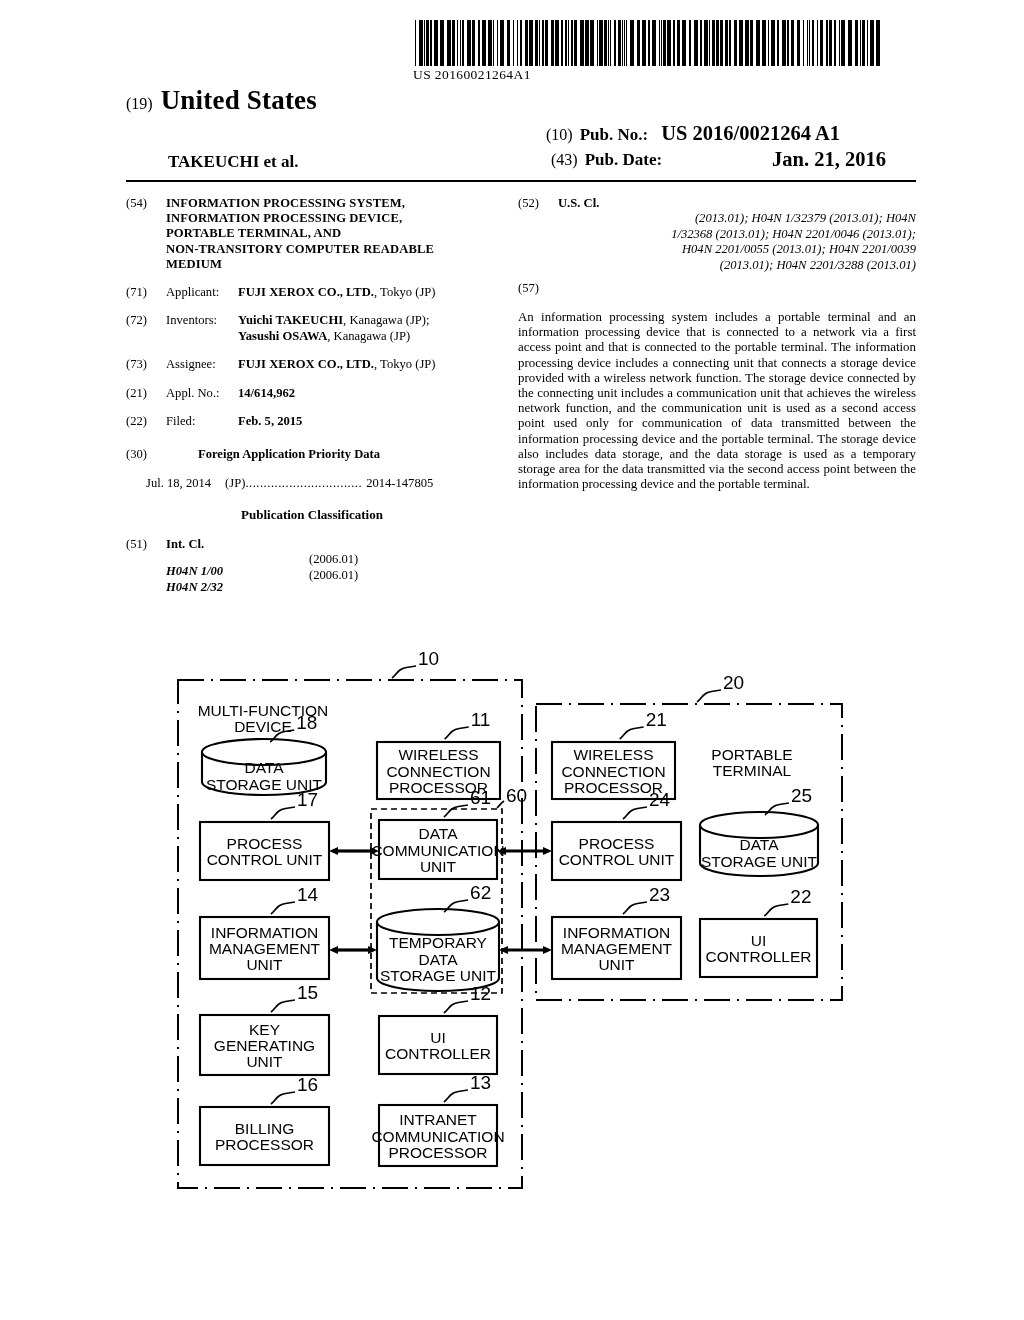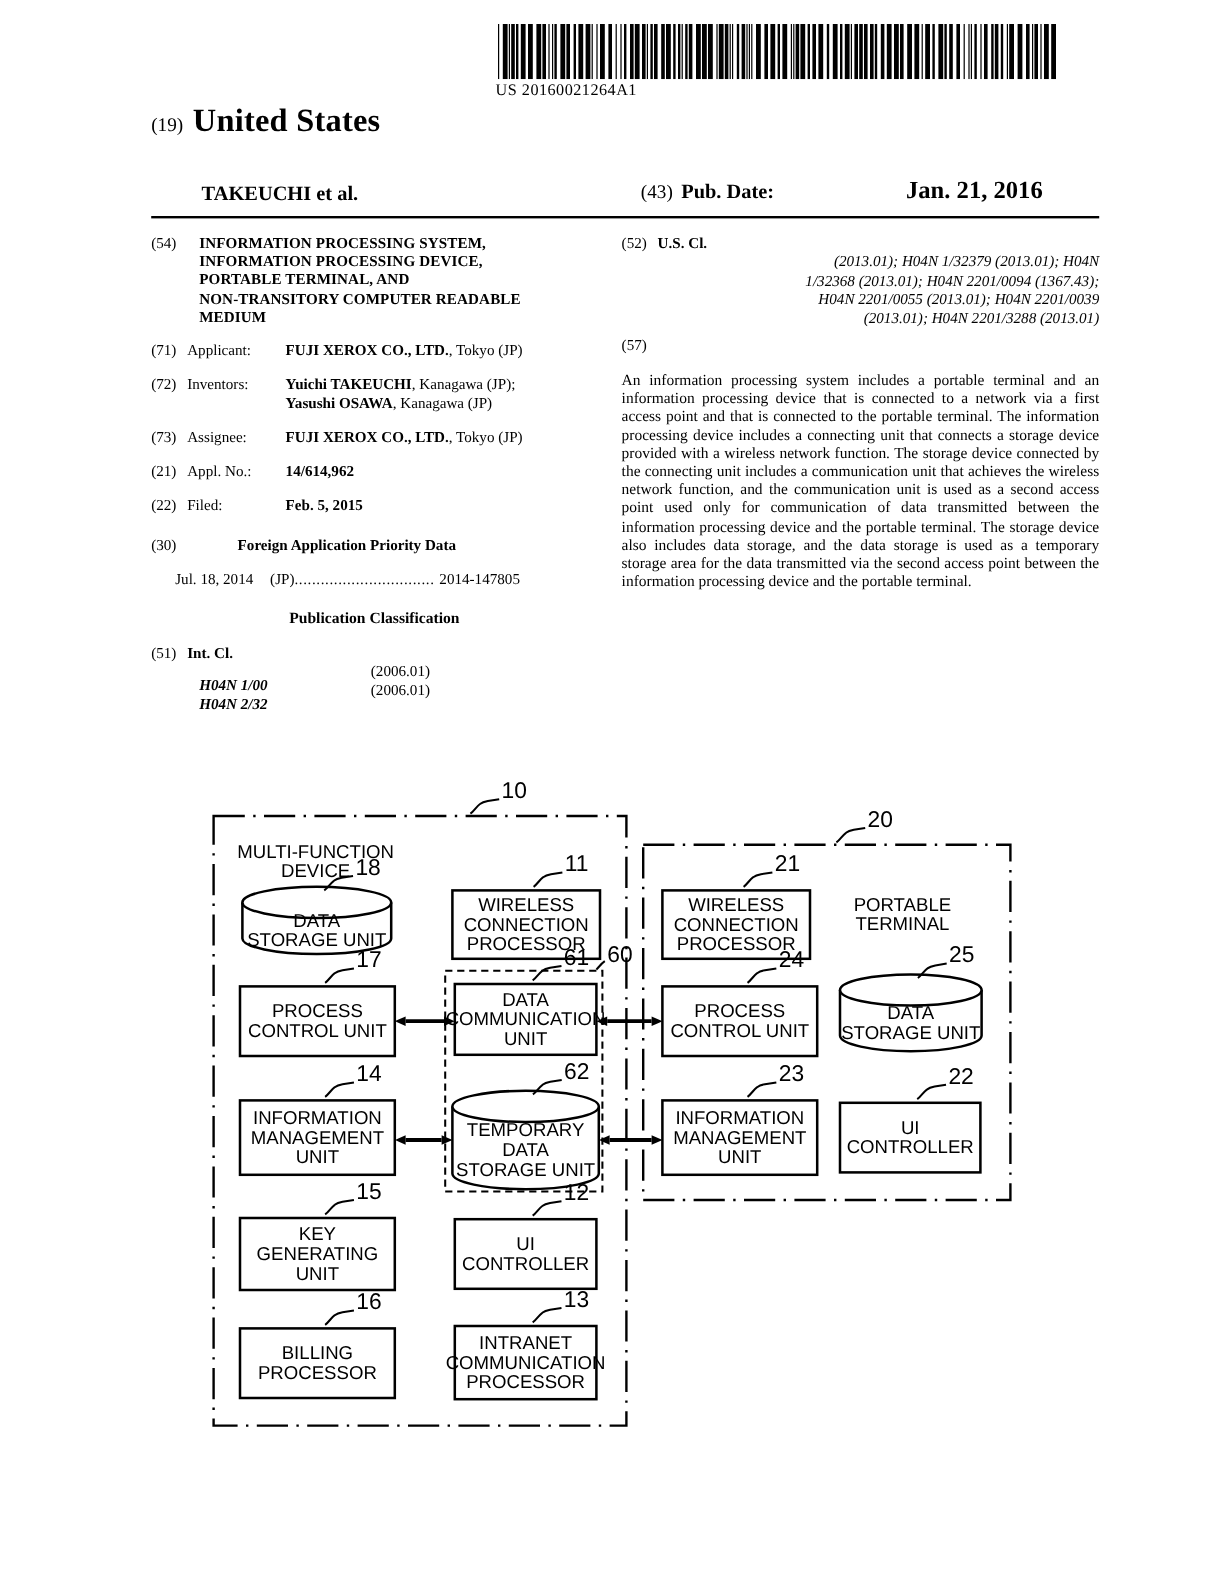--- a/index.html
+++ b/index.html
@@ -76,21 +76,21 @@
     left: 420px; top: 37px;
     font-size: 12.5px;
   }
   #mast-pubno .lab {
     font-size: 17px; font-weight: bold; margin-left: 7px;
   }
   #mast-pubno .val {
     font-size: 20.5px; font-weight: bold; margin-left: 13px;
   }
   #mast-pubdate {
-    left: 408px; top: 65px;
+    left: 425px; top: 65px;
     font-size: 12.5px;
   }
   #mast-pubdate .lab {
     font-size: 17px; font-weight: bold; margin-left: 7px;
   }
   #mast-pubdate .val {
     font-size: 20.5px; font-weight: bold;
     position: absolute; left: 221px; top: -2px;
     white-space: nowrap;
   }
@@ -118,21 +118,21 @@
     font-size: 12.6px;
     line-height: 15.4px;
   }
 
   .fld { position: relative; margin-bottom: 9px; }
   .fld .code {
     position: absolute; left: 0; top: 0;
     width: 32px;
   }
   .fld .lab {
-    position: absolute; left: 30px; top: 0;
+    position: absolute; left: 40px; top: 0;
     white-space: nowrap;
   }
 
   .b { font-weight: bold; }
   .i { font-style: italic; }
   .bi { font-weight: bold; font-style: italic; }
 
   .title-lines { margin-left: 40px; font-weight: bold; font-size: 12.6px; line-height: 15.2px; letter-spacing: 0.1px;}
   .ctr { text-align: center; font-weight: bold; }
 
@@ -293,20 +293,23 @@
   </svg>
   <div id="barcode-number">US 20160021264A1</div>
 </div>
 
 <div id="masthead">
   <div class="mast-row" id="mast-us">
     <span class="paren-num">(19)</span><span class="big">United States</span>
   </div>
   <div class="mast-row" id="mast-author">TAKEUCHI et al.</div>
 
+  <div class="mast-row" id="mast-pubno">
+    <span class="paren-num">(10)</span><span class="lab">Pub. No.:</span><span class="val">US 2016/0021264 A1</span>
+  </div>
   <div class="mast-row" id="mast-pubdate">
     <span class="paren-num">(43)</span><span class="lab">Pub. Date:</span><span class="val">Jan. 21, 2016</span>
   </div>
 </div>
 <div id="mast-rule"></div>
 
 <div id="col-left">
 
   <div class="fld" style="margin-bottom:13px;">
     <span class="code">(54)</span>
@@ -377,21 +380,21 @@
 </div>
 
 <div id="col-right">
 
   <div class="fld" style="margin-bottom:8px;">
     <span class="code">(52)</span>
     <span class="lab b">U.S. Cl.</span>
     <div style="height:15.4px;"></div>
     <div class="cpc-wrap">
       <div class="cpc-l i">(2013.01); H04N 1/32379 (2013.01); H04N</div>
-      <div class="cpc-l i">1/32368 (2013.01); H04N 2201/0094 (1367.43);</div>
+      <div class="cpc-l i">1/32368 (2013.01); H04N 2201/0046 (2013.01);</div>
       <div class="cpc-l i">H04N 2201/0055 (2013.01); H04N 2201/0039</div>
       <div class="cpc-l i">(2013.01); H04N 2201/3288 (2013.01)</div>
     </div>
   </div>
 
   <div id="abstract-head">
     <span class="code">(57)</span>
   </div>
 
   <div id="abstract-body">An information processing system includes a portable terminal and an information processing device that is connected to a network via a first access point and that is connected to the portable terminal. The information processing device includes a connecting unit that connects a storage device provided with a wireless network function. The storage device connected by the connecting unit includes a communication unit that achieves the wireless network function, and the communication unit is used as a second access point used only for communication of data transmitted between the information processing device and the portable terminal. The storage device also includes data storage, and the data storage is used as a temporary storage area for the data transmitted via the second access point between the information processing device and the portable terminal.</div>

